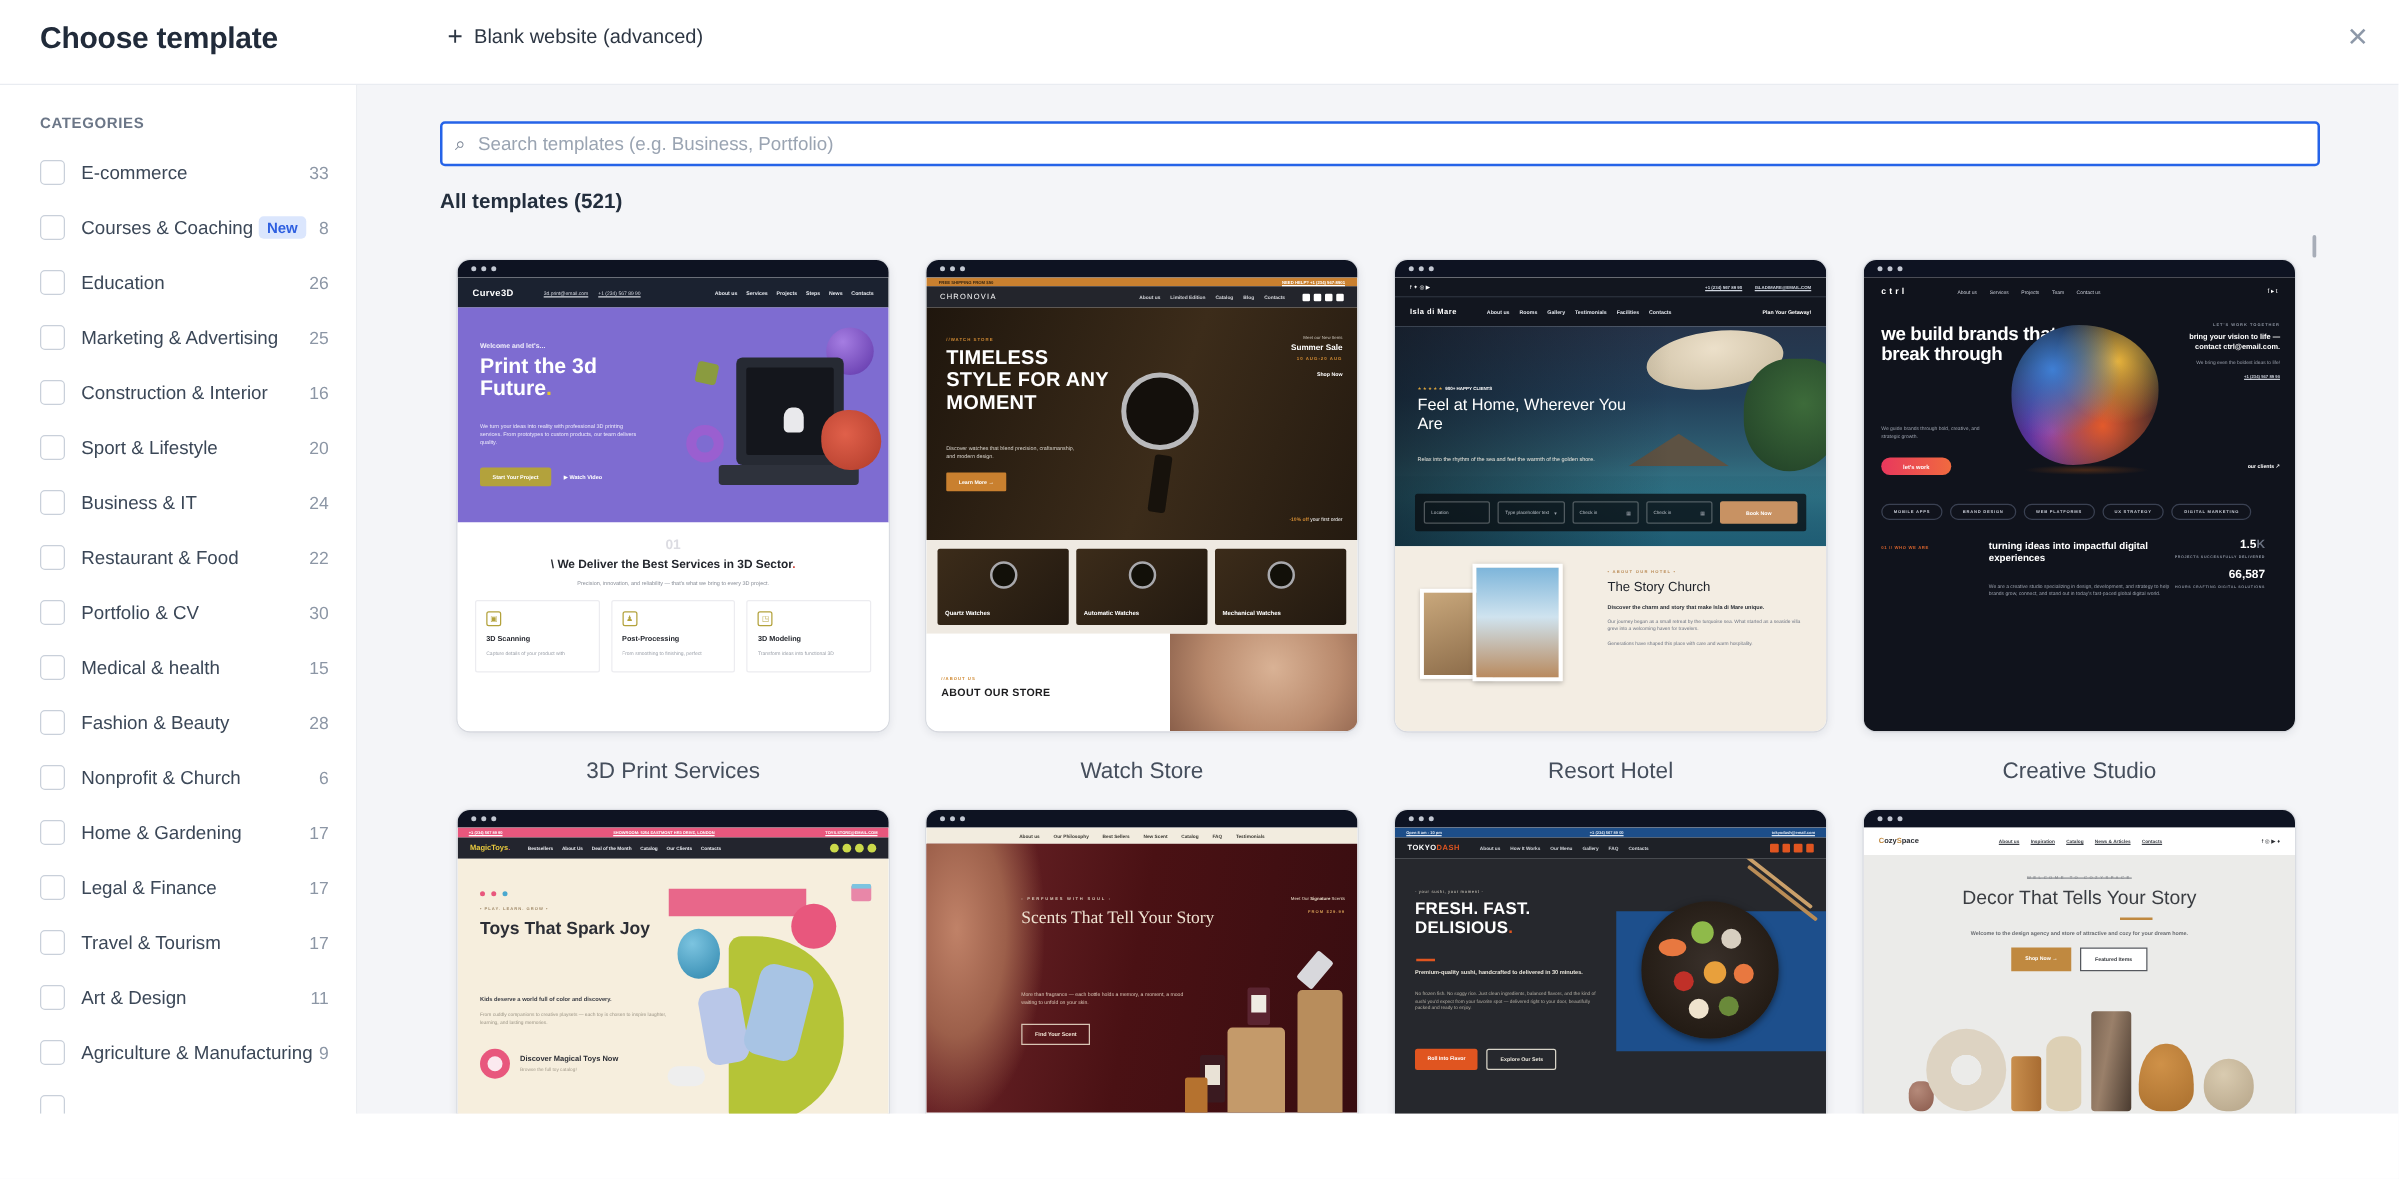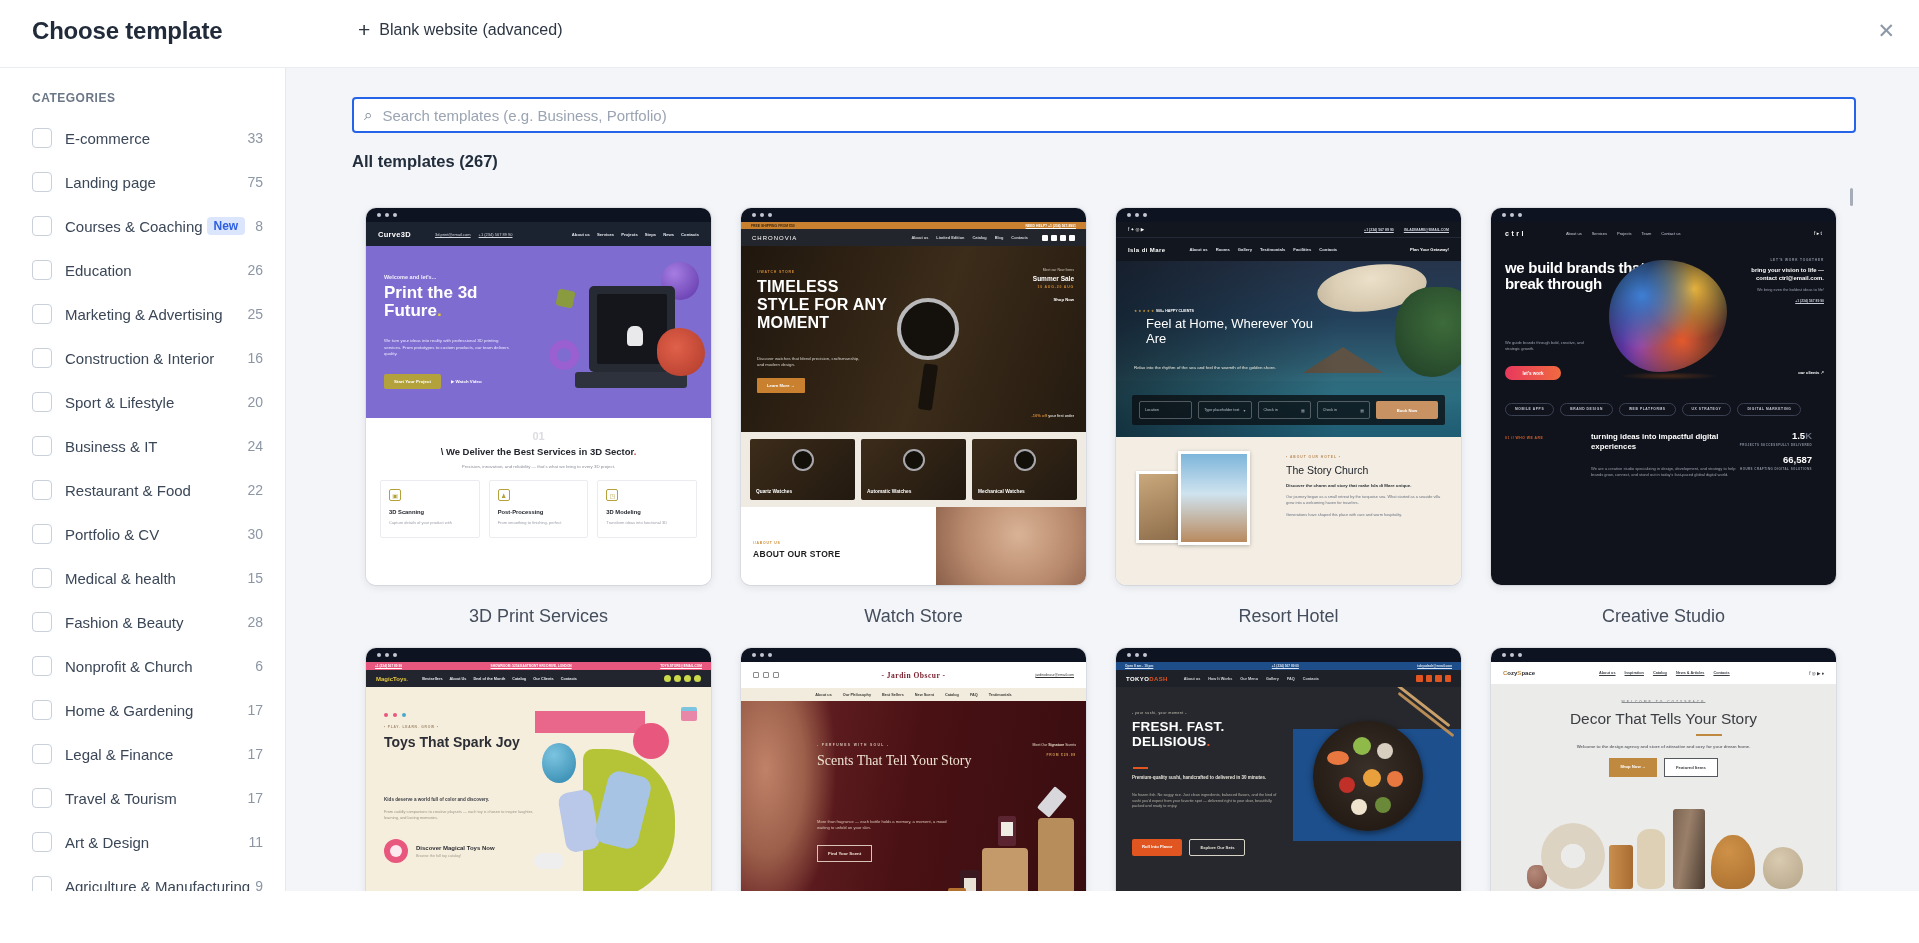--- a/index.html
+++ b/index.html
@@ -115,21 +115,21 @@
   .t3-nav span{font-size:4.2px;color:#dfe3ea;font-weight:700;}
   .t3-cta{margin-left:auto;color:#fff;font-size:4.2px;font-weight:700;}
   .t3-hero{position:relative;height:176px;background:linear-gradient(180deg,#26344a 0%,#23405a 32%,#2e5e72 58%,#357d8e 78%,#2d6a80 100%);overflow:hidden;}
   .t3-umb{position:absolute;right:34px;top:4px;width:110px;height:46px;border-radius:50%;background:radial-gradient(ellipse at 50% 30%,#ece0ca,#c9bb9f);transform:rotate(-7deg);}
   .t3-palm{position:absolute;right:-14px;top:26px;width:80px;height:90px;border-radius:50% 40% 60% 50%;background:radial-gradient(circle at 60% 40%,#3d6b3a,#1f3d26);}
   .t3-roof{position:absolute;right:70px;top:86px;width:96px;height:26px;background:#5d5243;border-radius:4px 4px 0 0;clip-path:polygon(8% 100%,50% 0,92% 100%);}
   .t3-pool{position:absolute;left:0;right:0;bottom:0;height:56px;background:linear-gradient(180deg,rgba(38,96,116,.3),#1f5d74);}
   .t3-shade{position:absolute;left:0;top:0;bottom:0;width:220px;background:linear-gradient(90deg,rgba(10,14,20,.55),rgba(10,14,20,0));}
   .t3-kick{position:absolute;left:18px;top:48px;font-size:3.6px;font-weight:700;color:#fff;}
   .t3-kick em{font-style:normal;color:#d9a23c;letter-spacing:1px;}
-  .t3-h{position:absolute;left:30px;top:56px;width:190px;font-size:13px;line-height:1.12;font-weight:500;color:#fff;}
+  .t3-h{position:absolute;left:18px;top:56px;width:190px;font-size:13px;line-height:1.12;font-weight:500;color:#fff;}
   .t3-body{position:absolute;left:18px;top:104px;font-size:4.4px;color:#e9e6dd;}
   .t3-book{position:absolute;left:16px;right:16px;bottom:12px;height:30px;background:rgba(10,14,18,.78);border-radius:2px;display:flex;align-items:center;gap:6px;padding:0 7px;}
   .t3-f{flex:1;height:18px;border:1px solid rgba(255,255,255,.28);border-radius:2px;display:flex;align-items:center;justify-content:space-between;padding:0 5px;font-size:3.7px;color:#b9c0c8;}
   .t3-f i{font-style:normal;font-size:4px;color:#9aa1aa;}
   .t3-book .btn{width:62px;height:18px;background:#c89263;border-radius:2px;color:#fff;font-size:4.2px;font-weight:700;display:flex;align-items:center;justify-content:center;}
   .t3-sec{position:relative;height:148px;background:#f3ede3;}
   .t3-img1{position:absolute;left:20px;top:34px;width:58px;height:72px;background:linear-gradient(160deg,#c9a87c,#8a6a48);border:3px solid #fff;box-shadow:0 1px 3px rgba(0,0,0,.2);}
   .t3-img2{position:absolute;left:62px;top:14px;width:72px;height:94px;background:linear-gradient(180deg,#7db5da 0%,#cfe3ef 45%,#b98a5e 100%);border:3px solid #fff;box-shadow:0 1px 4px rgba(0,0,0,.25);}
   .t3-tx{position:absolute;left:170px;top:18px;width:160px;}
   .t3-ak{font-size:3.3px;letter-spacing:1px;color:#b98a54;font-weight:700;}
@@ -319,26 +319,20 @@
     <div class="cats-h">CATEGORIES</div>
     <div class="catlist">
       <label class="cat">
           <span class="cb"></span>
           <span class="lbl">E-commerce</span>
           <span class="sp"></span>
           <span class="cnt">33</span>
         </label>
       <label class="cat">
           <span class="cb"></span>
-          <span class="lbl">Landing page</span>
-          <span class="sp"></span>
-          <span class="cnt">75</span>
-        </label>
-      <label class="cat">
-          <span class="cb"></span>
           <span class="lbl">Courses &amp; Coaching</span>
           <span class="sp"></span>
           <span class="badge">New</span>
           <span class="cnt">8</span>
         </label>
       <label class="cat">
           <span class="cb"></span>
           <span class="lbl">Education</span>
           <span class="sp"></span>
           <span class="cnt">26</span>
@@ -432,21 +426,21 @@
         </label>
     </div>
     <div class="sidefade"></div>
   </div>
 
   <div class="main">
     <div class="search">
       <span class="mag">⌕</span>
       <input type="text" autofocus="" placeholder="Search templates (e.g. Business, Portfolio)" style="">
     </div>
-    <div class="allh">All templates (267)</div>
+    <div class="allh">All templates (521)</div>
     <div class="vthumb"></div>
 
     <div class="grid">
 
       <div class="card">
         <div class="chrome">
             <i class="dot"></i>
             <i class="dot"></i>
             <i class="dot"></i>
           </div>
@@ -764,29 +758,20 @@
         </div>
       </div>
 
       <div class="card">
         <div class="chrome">
             <i class="dot"></i>
             <i class="dot"></i>
             <i class="dot"></i>
           </div>
         <div class="pv">
-          <div class="t6-hdr" style="position:relative;">
-            <span class="t6-soc">
-                <i></i>
-                <i></i>
-                <i></i>
-              </span>
-            <span class="t6-logo">- Jardin Obscur -</span>
-            <span class="t6-mail">jardinobscur@email.com</span>
-          </div>
           <div class="t6-nav">
               <span>About us</span>
               <span>Our Philosophy</span>
               <span>Best Sellers</span>
               <span>New Scent</span>
               <span>Catalog</span>
               <span>FAQ</span>
               <span>Testimonials</span>
             </div>
           <div class="t6-hero">

